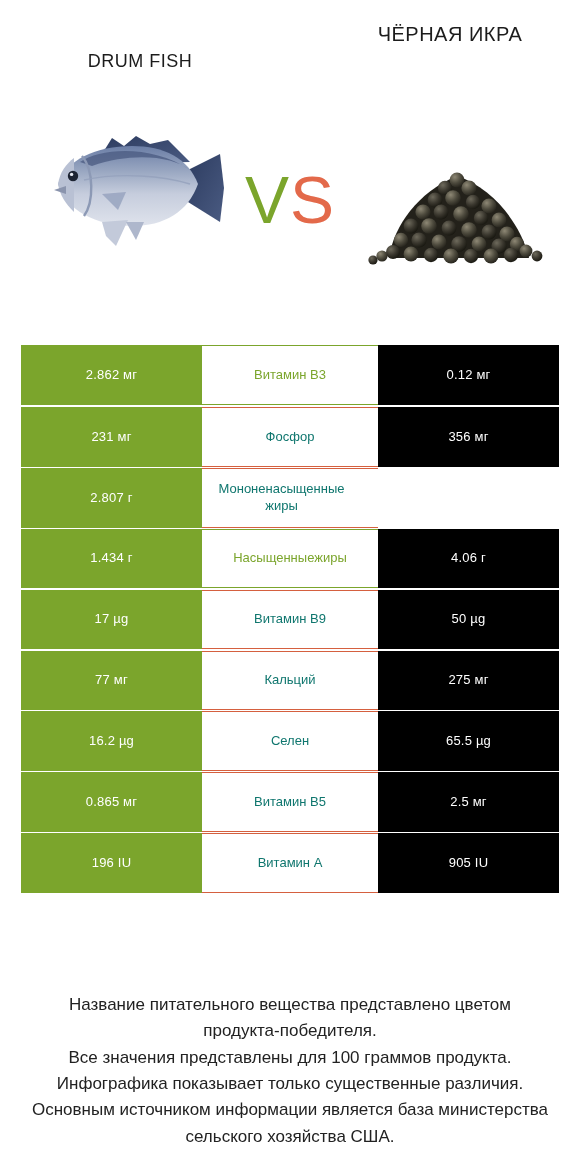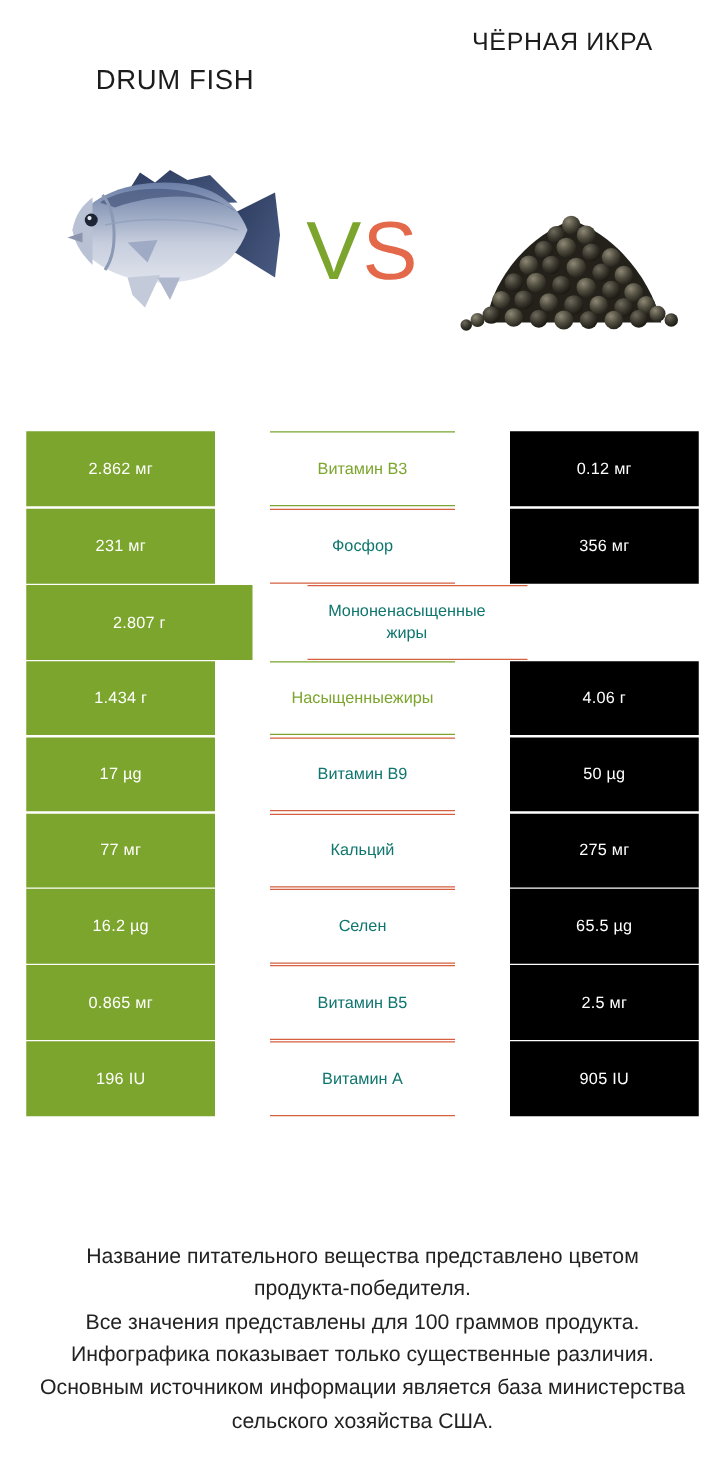--- a/index.html
+++ b/index.html
@@ -27,21 +27,21 @@
     position: absolute;
     text-align: center;
     font-weight: 300;
     letter-spacing: 0.5px;
     color: #1c1c1c;
     line-height: 1.25;
   }
   .title-left {
     left: 20px; top: 50px;
     width: 240px;
-    font-size: 22px;
+    font-size: 18px;
     text-transform: uppercase;
   }
   .title-right {
     left: 330px; top: 22px;
     width: 240px;
     font-size: 20px;
   }
 
   .product-img {
     position: absolute;
@@ -68,21 +68,20 @@
     position: absolute;
     left: 21px;
     top: 345px;
     width: 538px;
   }
   .row {
     display: flex;
     width: 538px;
     height: 59.6px;
     margin-bottom: 0.1px;
-    gap: 44px;
   }
   .cell {
     box-sizing: border-box;
     display: flex;
     align-items: center;
     justify-content: center;
     text-align: center;
     font-size: 13px;
     line-height: 1.25;
   }

